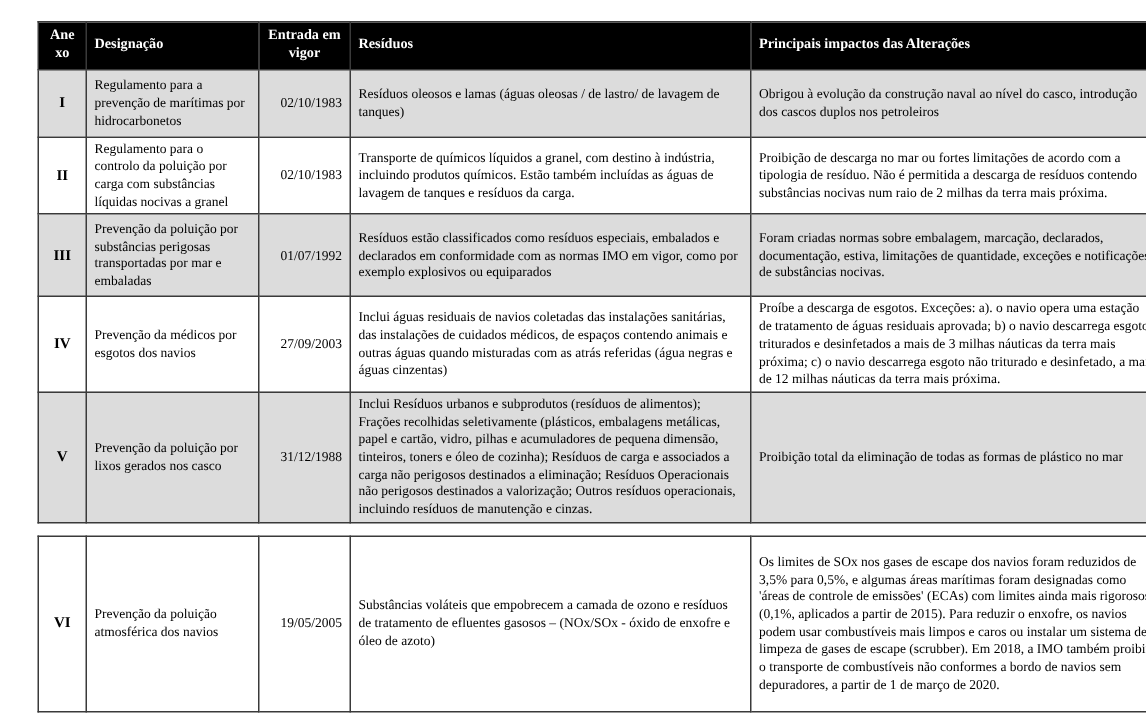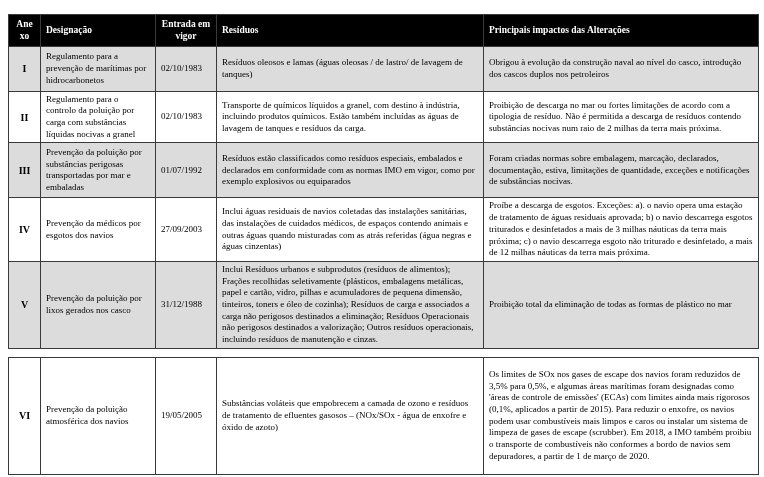--- a/index.html
+++ b/index.html
@@ -9,21 +9,21 @@
     width: 764px;
     height: 477px;
     overflow: hidden;
     font-family: "Liberation Serif", serif;
   }
   .page {
     position: relative;
     width: 764px;
     height: 477px;
     box-sizing: border-box;
-    padding: 14px 6px 0 8px;
+    padding: 14px 6px 0 25px;
   }
   table.annex-table {
     width: 750px;
     border-collapse: collapse;
     table-layout: fixed;
   }
   table.annex-table.continuation {
     margin-top: 8px;
   }
   col.c-anexo   { width: 32px; }
@@ -47,21 +47,21 @@
     font-size: 9.5px;
     padding: 3px 5px;
   }
   thead th.center { text-align: center; }
   td.anexo {
     text-align: center;
     font-weight: bold;
     font-size: 10px;
   }
   td.vigor {
-    text-align: left;
+    text-align: right;
     white-space: nowrap;
   }
   tbody tr.shaded td { background: #dcdcdc; }
   tbody tr.plain  td { background: #ffffff; }
   tr.row-1 td { height: 40px; }
   tr.row-2 td { height: 46px; }
   tr.row-3 td { height: 50px; }
   tr.row-4 td { height: 58px; }
   tr.row-5 td { height: 80px; }
   tr.row-6 td { height: 112px; }
@@ -133,19 +133,19 @@
         <col class="c-desig">
         <col class="c-vigor">
         <col class="c-resid">
         <col class="c-impact">
     </colgroup>
     <tbody>
       <tr class="plain row-6">
         <td class="anexo">VI</td>
         <td>Prevenção da poluição atmosférica dos navios</td>
         <td class="vigor">19/05/2005</td>
-        <td>Substâncias voláteis que empobrecem a camada de ozono e resíduos de tratamento de efluentes gasosos – (NOx/SOx - água de enxofre e óxido de azoto)</td>
+        <td>Substâncias voláteis que empobrecem a camada de ozono e resíduos de tratamento de efluentes gasosos – (NOx/SOx - óxido de enxofre e óleo de azoto)</td>
         <td>Os limites de SOx nos gases de escape dos navios foram reduzidos de 3,5% para 0,5%, e algumas áreas marítimas foram designadas como 'áreas de controle de emissões' (ECAs) com limites ainda mais rigorosos (0,1%, aplicados a partir de 2015). Para reduzir o enxofre, os navios podem usar combustíveis mais limpos e caros ou instalar um sistema de limpeza de gases de escape (scrubber). Em 2018, a IMO também proibiu o transporte de combustíveis não conformes a bordo de navios sem depuradores, a partir de 1 de março de 2020.</td>
       </tr>
     </tbody>
   </table>
 
 </div>
 
 </body></html>

